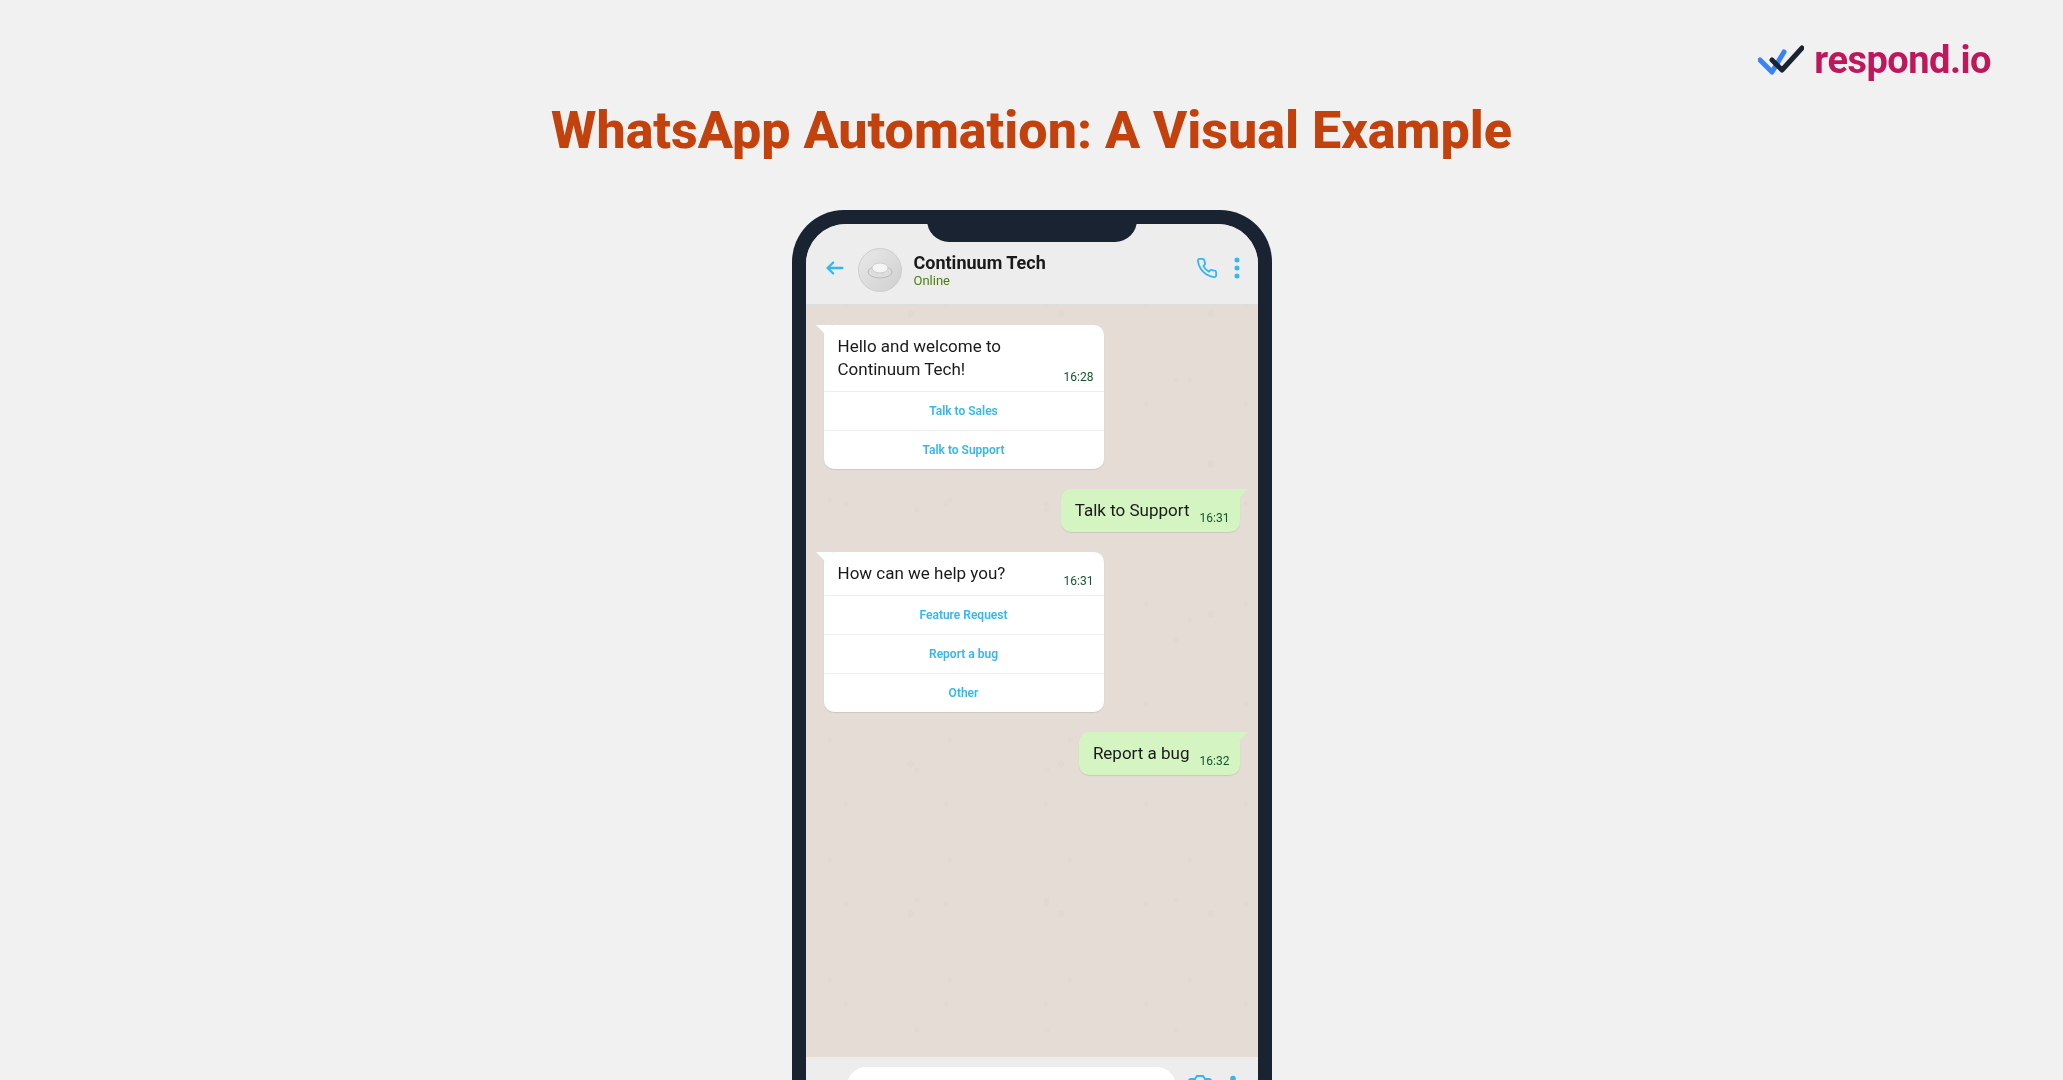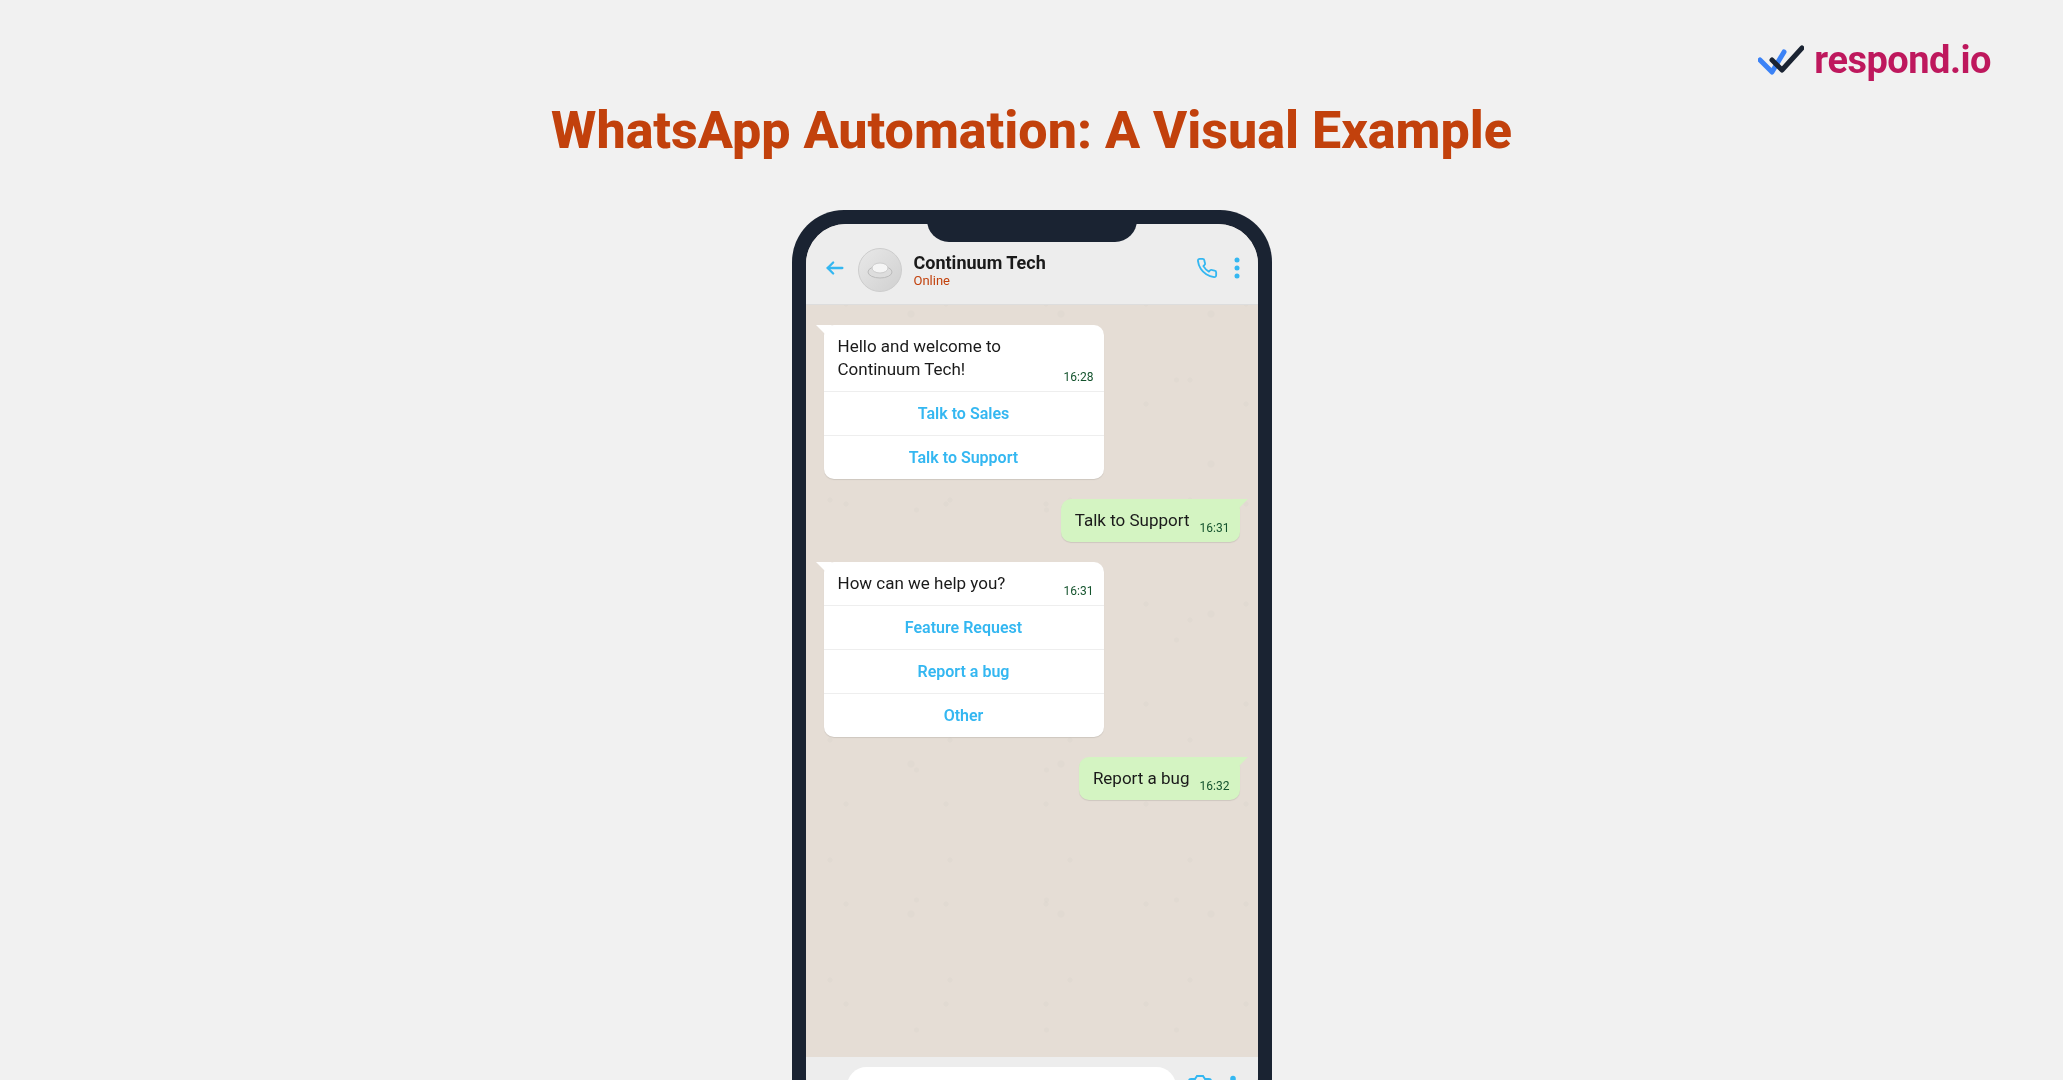--- a/index.html
+++ b/index.html
@@ -68,21 +68,21 @@
 .back-arrow{color:#34b7f1;font-size:26px;line-height:1;}
 .avatar{
   width:44px;height:44px;border-radius:50%;
   background:linear-gradient(135deg,#e8e8e8,#d0d0d0);
   border:1px solid #ccc;
   display:flex;align-items:center;justify-content:center;
 }
 .avatar svg{width:28px;height:20px;}
 .header-info{flex:1;}
 .contact-name{font-weight:700;font-size:18px;color:#1a1a1a;}
-.contact-status{font-size:13px;color:#c2410c;}
+.contact-status{font-size:13px;color:#4d7c0f;}
 .header-actions{display:flex;align-items:center;gap:16px;color:#34b7f1;}
 .chat-body{
   flex:1;padding:20px 18px;
   position:relative;z-index:1;
   display:flex;flex-direction:column;gap:20px;
   overflow:hidden;
 }
 .msg-in{
   background:#fff;
   border-radius:10px;
@@ -94,21 +94,21 @@
   content:"";position:absolute;top:0;left:-8px;
   border:8px solid transparent;border-top-color:#fff;border-right-color:#fff;
   border-top-right-radius:2px;
 }
 .msg-text{padding:10px 14px 6px 14px;font-size:17px;color:#1a1a1a;line-height:1.35;position:relative;}
 .msg-time{font-size:12px;color:#14532d;position:absolute;right:10px;bottom:6px;}
 .msg-text.with-time{padding-right:62px;padding-bottom:10px;}
 .btn-list{border-top:1px solid #eee;}
 .btn-item{
   padding:12px;text-align:center;
-  font-size:16px;font-weight:600;
+  font-size:12px;font-weight:600;
   color:#34b7f1;
   border-top:1px solid #eee;
 }
 .btn-item:first-child{border-top:none;}
 .msg-out{
   align-self:flex-end;
   background:#d4f4c2;
   border-radius:10px;
   box-shadow:0 1px 1px rgba(0,0,0,0.1);
   max-width:260px;

